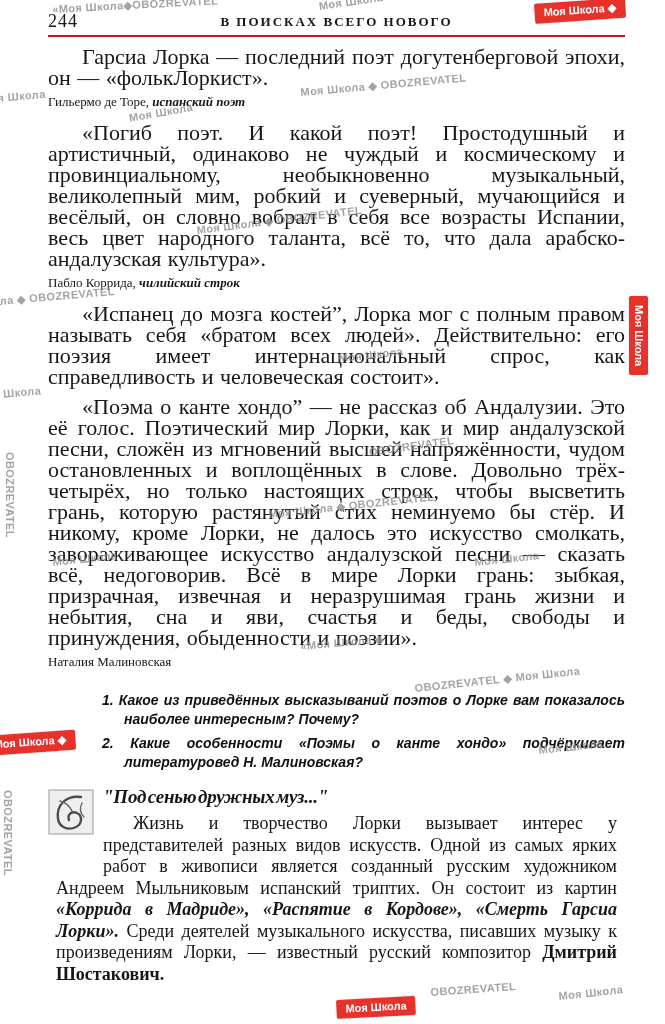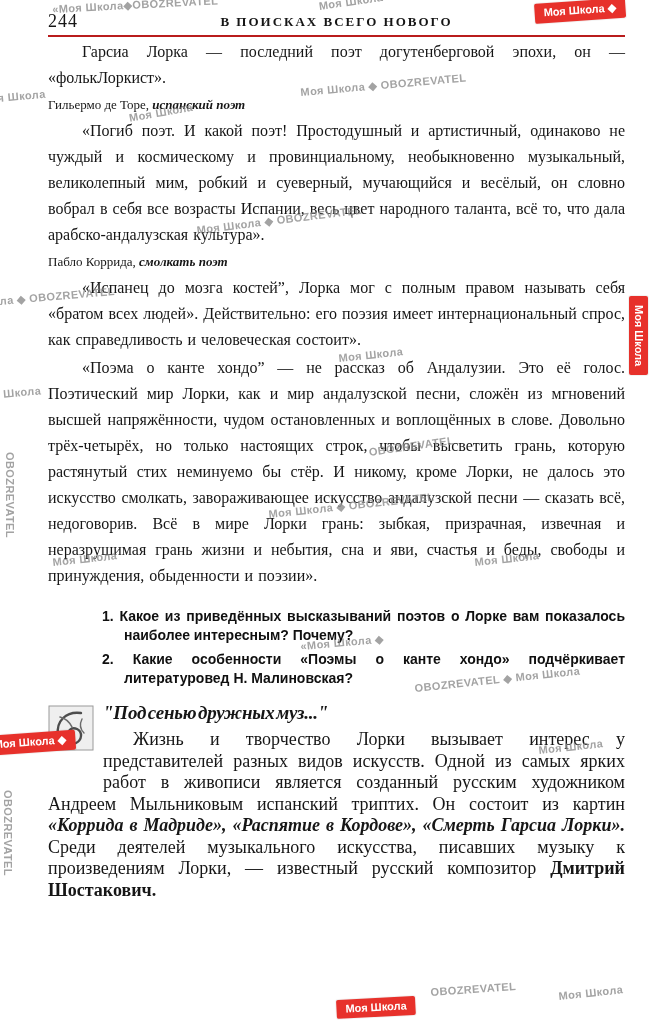--- a/index.html
+++ b/index.html
@@ -8,35 +8,35 @@
     background:#ffffff; overflow:hidden;
     font-family:"Liberation Serif", serif; color:#161616;
   }
   .content { padding:0 40px 0 48px; }
 
   .header { position:relative; padding-top:12px; padding-bottom:5px;
     border-bottom:2px solid #b91c1c; text-align:center; }
   .page-num { position:absolute; left:0; bottom:3px; font-size:18px; letter-spacing:1px; }
   .running-head { font-size:13px; font-weight:bold; letter-spacing:2px;margin-top:41px; }
 
-  p.quote { margin:2px 0 0; font-size:16px; line-height:26px;
+  p.quote { margin:9px 0 0; font-size:22px; line-height:21px;
     text-align:justify; text-indent:34px; word-spacing:1px; }
   p.attribution { margin:3px 0 2px; text-align:left; font-size:13px; line-height:22px; }
   .attribution .role { font-weight:bold; font-style:italic; }
 
   .questions { margin:18px 0 0 54px; font-family:"Liberation Sans", sans-serif;
     font-size:14px; font-weight:bold; line-height:19px; color:#101010; }
-  .q { padding-left:22px; text-indent:-22px; margin-bottom:5px; text-align:justify; }
+  .q { padding-left:22px; text-indent:-22px; margin-bottom:5px; text-align:justify;font-style:italic; }
 
   .section { margin-top:14px; }
   .ornament { float:left; width:46px; height:46px; margin:3px 9px 24px 0; }
   .ornament svg { width:100%; height:100%; display:block; }
   .section-title { margin:0; font-size:19px; font-weight:bold; font-style:italic;
     letter-spacing:-0.2px; word-spacing:-3px; }
-  p.body-para { margin:5px 0 0; font-size:18px; line-height:21.5px;
+  p.body-para { margin:5px 8px 0; font-size:18px; line-height:21.5px;
     text-align:justify; text-indent:30px; word-spacing:1px; }
   .bi { font-weight:bold; font-style:italic; }
   .b  { font-weight:bold; }
 
   .wm { position:absolute; transform-origin:left top; pointer-events:none; z-index:5; }
   .wm-gray { color:#8f8f8f; opacity:.82; font:bold 11px "Liberation Sans", sans-serif;
     letter-spacing:.4px; white-space:nowrap; }
   .wm-red { background:#e7312b; color:#ffffff; font:bold 11px "Liberation Sans", sans-serif;
     padding:3px 9px 4px; border-radius:2px; white-space:nowrap; box-shadow:0 0 0 1px rgba(0,0,0,.05); }
 </style>
@@ -77,25 +77,27 @@
       <span class="page-num">244</span>
       <span class="running-head">В ПОИСКАХ ВСЕГО НОВОГО</span>
     </div>
 
     <p class="quote">Гарсиа Лорка — последний поэт догутенберговой эпохи, он — «фолькЛоркист».</p>
     <p class="attribution"><span>Гильермо де Торе,</span>
       <span class="role">испанский поэт</span></p>
 
     <p class="quote">«Погиб поэт. И какой поэт! Простодушный и артистичный, одинаково не чуждый и космическому и провинциальному, необыкновенно музыкальный, великолепный мим, робкий и суеверный, мучающийся и весёлый, он словно вобрал в себя все возрасты Испании, весь цвет народного таланта, всё то, что дала арабско-андалузская культура».</p>
     <p class="attribution"><span>Пабло Коррида,</span>
-      <span class="role">смолкать поэт</span></p>
+      <span class="role">чилийский строк</span></p>
 
     <p class="quote">«Испанец до мозга костей”, Лорка мог с полным правом называть себя «братом всех людей». Действительно: его поэзия имеет интернациональный спрос, как справедливость и человеческая состоит».</p>
 
     <p class="quote">«Поэма о канте хондо” — не рассказ об Андалузии. Это её голос. Поэтический мир Лорки, как и мир андалузской песни, сложён из мгновений высшей напряжённости, чудом остановленных и воплощённых в слове. Довольно трёх-четырёх, но только настоящих строк, чтобы высветить грань, которую растянутый стих неминуемо бы стёр. И никому, кроме Лорки, не далось это искусство смолкать, завораживающее искусство андалузской песни — сказать всё, недоговорив. Всё в мире Лорки грань: зыбкая, призрачная, извечная и неразрушимая грань жизни и небытия, сна и яви, счастья и беды, свободы и принуждения, обыденности и поэзии».</p>
+    <p class="attribution"><span>Наталия Малиновская</span>
+      <span class="role"></span></p>
 
     <div class="questions">
       <div class="q"><span class="q-num">1.</span>
         <span class="q-text">Какое из приведённых высказываний поэтов о Лорке вам показалось наиболее интересным? Почему?</span></div>
       <div class="q"><span class="q-num">2.</span>
         <span class="q-text">Какие особенности «Поэмы о канте хондо» подчёркивает литературовед Н. Малиновская?</span></div>
     </div>
 
     <div class="section">
       <div class="ornament">

